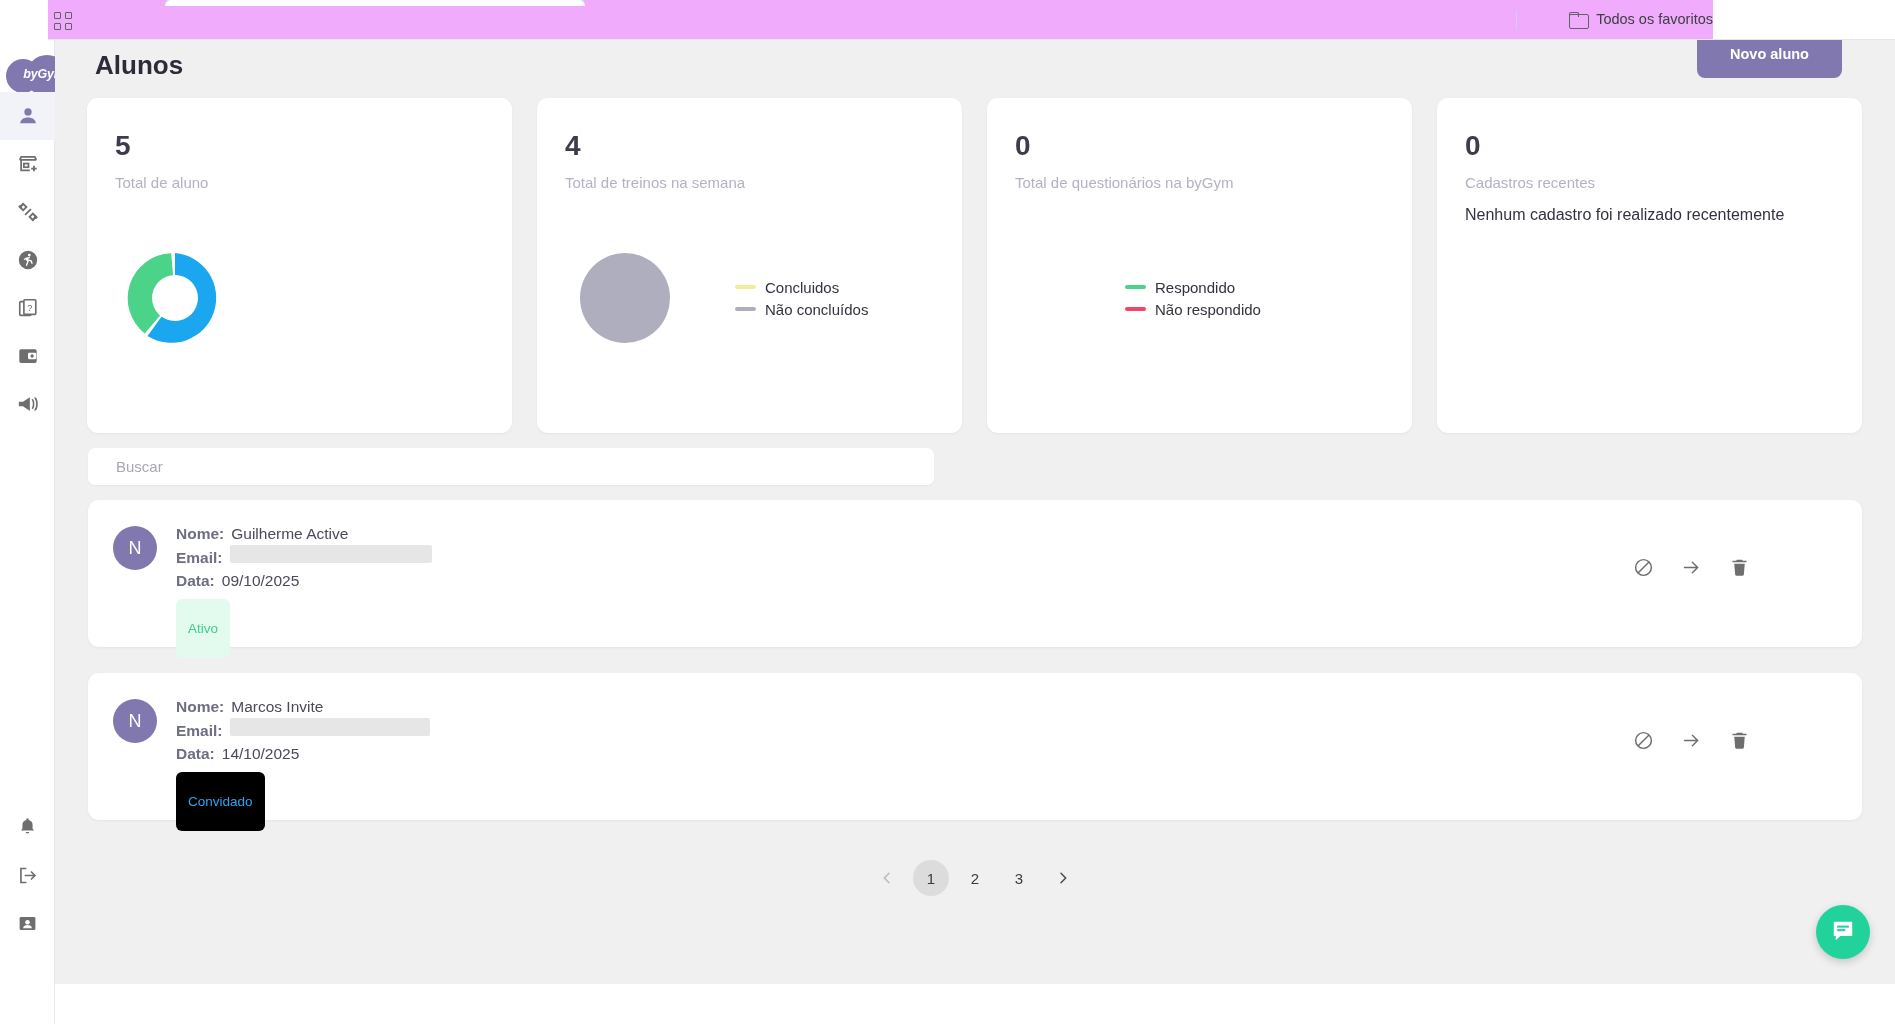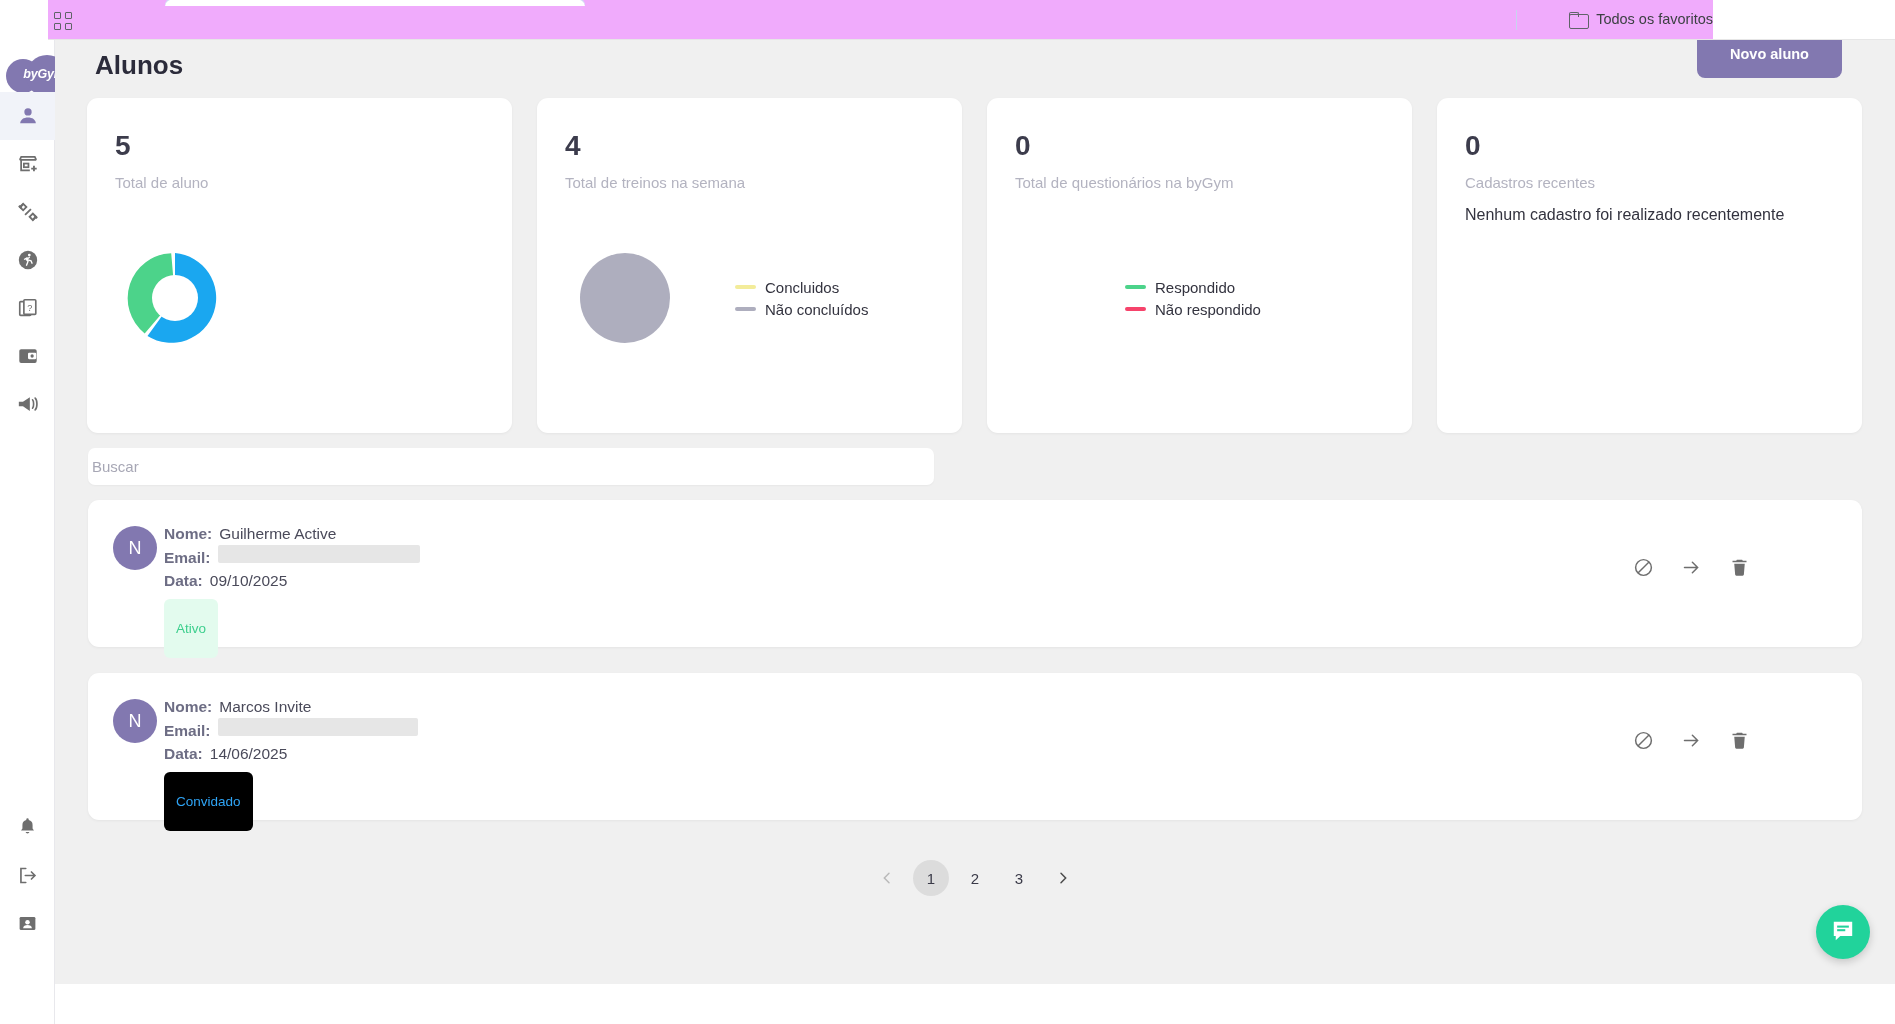--- a/index.html
+++ b/index.html
@@ -141,41 +141,41 @@
   
   .legend.off-1 { margin-left: 5px; }
   .legend.off-2 { margin-left: 23px; }
   .legend.off-3 { margin-left: 138px; }
 
   
   .search-input {
     position: absolute; left: 33px; top: 408px;
     width: 846px; height: 37px;
     background: #ffffff; border: none; border-radius: 7px;
-    padding: 0 4px; font-size: 15px; color: #33333f;
+    padding: 0 28px; font-size: 15px; color: #33333f;
     font-family: "Liberation Sans", sans-serif;
     box-shadow: 0 1px 2px rgba(0,0,0,0.04);
   }
   .search-input::placeholder { color: #a7a7b5; }
 
   
   .student-row {
     position: absolute; left: 33px; width: 1774px; height: 147px;
     background: #ffffff; border-radius: 11px;
     box-shadow: 0 1px 3px rgba(0,0,0,0.05);
   }
   .student-row.r0 { top: 460px; }
   .student-row.r1 { top: 633px; }
   .avatar {
     position: absolute; left: 25px; top: 26px; width: 44px; height: 44px;
     border-radius: 50%; background: #8278b0; color: #ffffff;
     display: flex; align-items: center; justify-content: center;
     font-size: 18px;
   }
-  .fields { position: absolute; left: 76px; top: 22px; }
+  .fields { position: absolute; left: 88px; top: 22px; }
   .field-line {
     display: flex; align-items: baseline; gap: 7px;
     font-size: 15.5px; line-height: 23px;
   }
   .field-key { font-weight: bold; color: #6d6d84; }
   .field-val { color: #4a4a5a; }
   .field-redacted {
     display: inline-block; height: 18px; background: #e6e6e6;
     border-radius: 2px; vertical-align: middle;
   }
@@ -462,21 +462,21 @@
         <div class="field-line">
           <span class="field-key">Nome:</span>
           <span class="field-val">Marcos Invite</span>
         </div>
         <div class="field-line">
           <span class="field-key">Email:</span>
           <span class="field-redacted" style="width:200px"></span>
         </div>
         <div class="field-line">
           <span class="field-key">Data:</span>
-          <span class="field-val">14/06/2025</span>
+          <span class="field-val">14/10/2025</span>
         </div>
         <span class="badge convidado">Convidado</span>
       </div>
       <div class="row-actions">
         <span class="act">
           <svg width="21" height="21" viewBox="0 0 24 24" fill="none" stroke="#6e6e6e" stroke-width="1.7">
             <circle cx="12" cy="12" r="9"></circle>
               <path d="M5.7 18.3L18.3 5.7"></path>
           </svg>
         </span>

